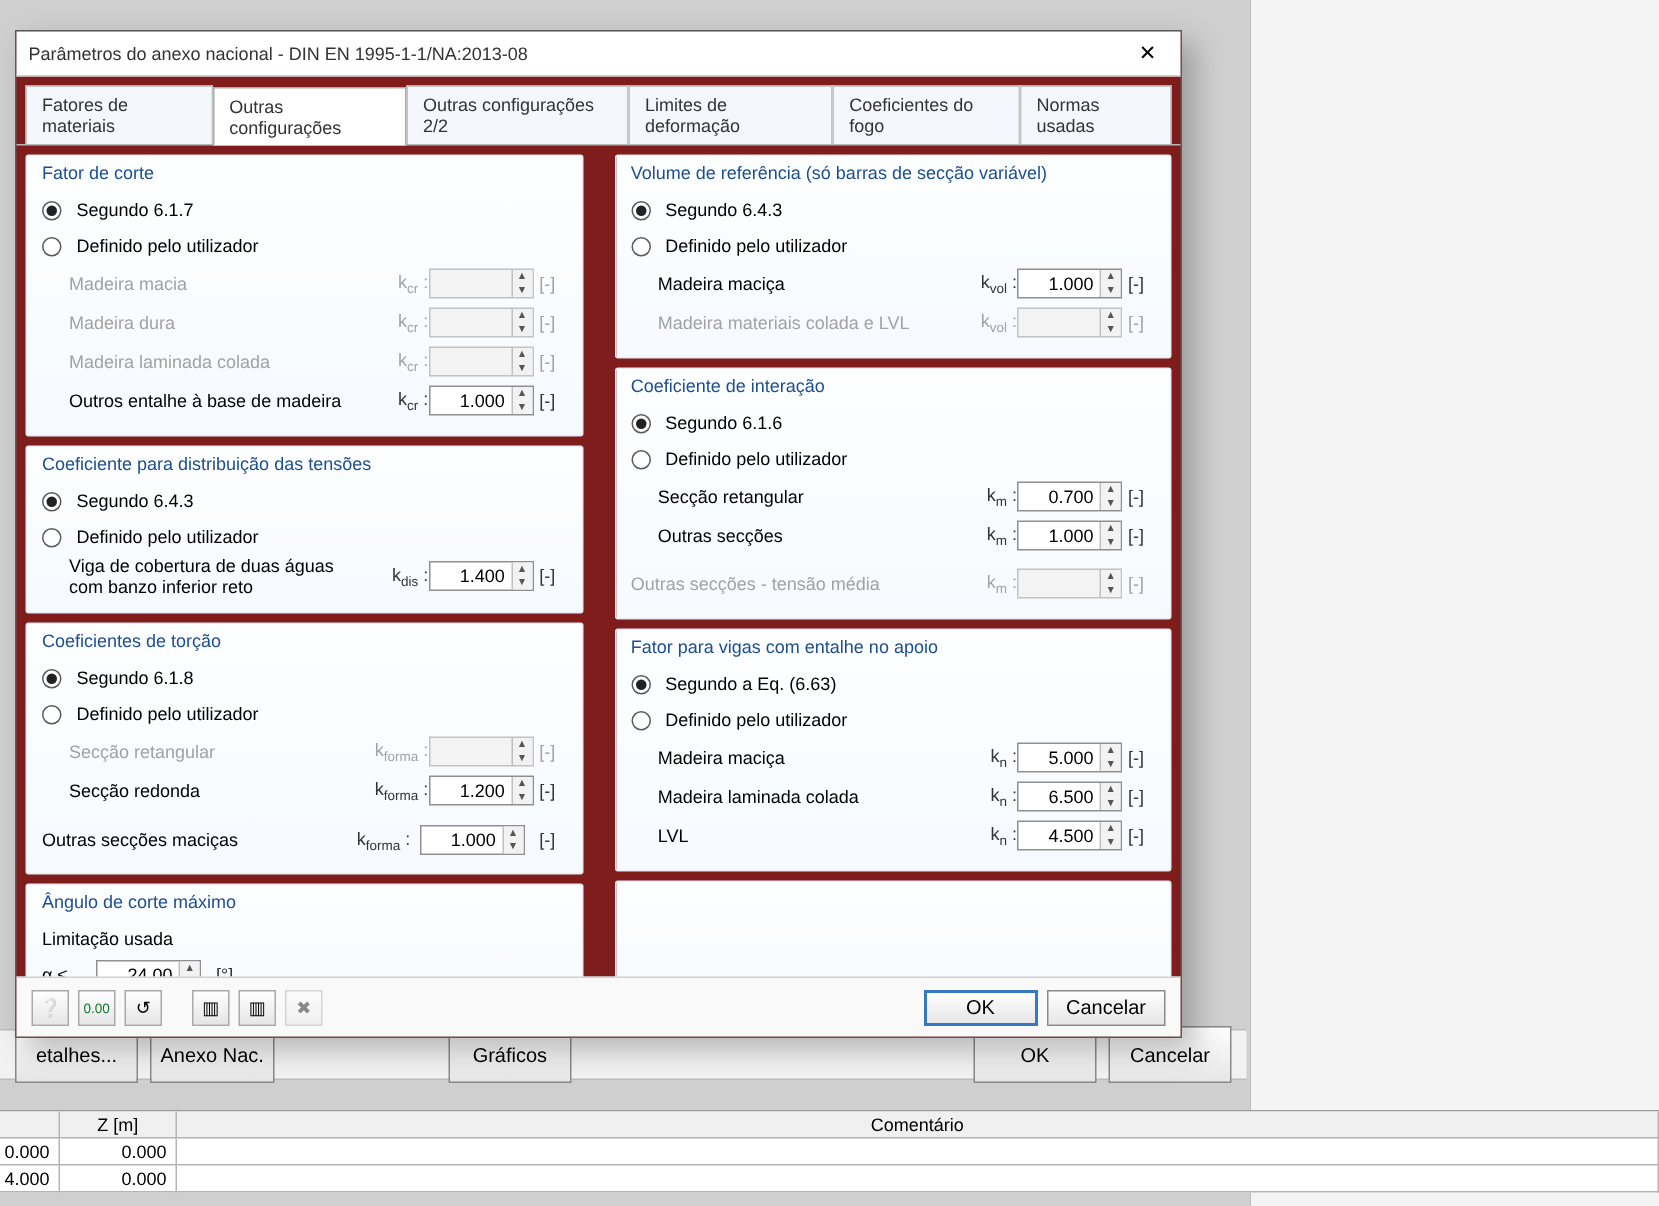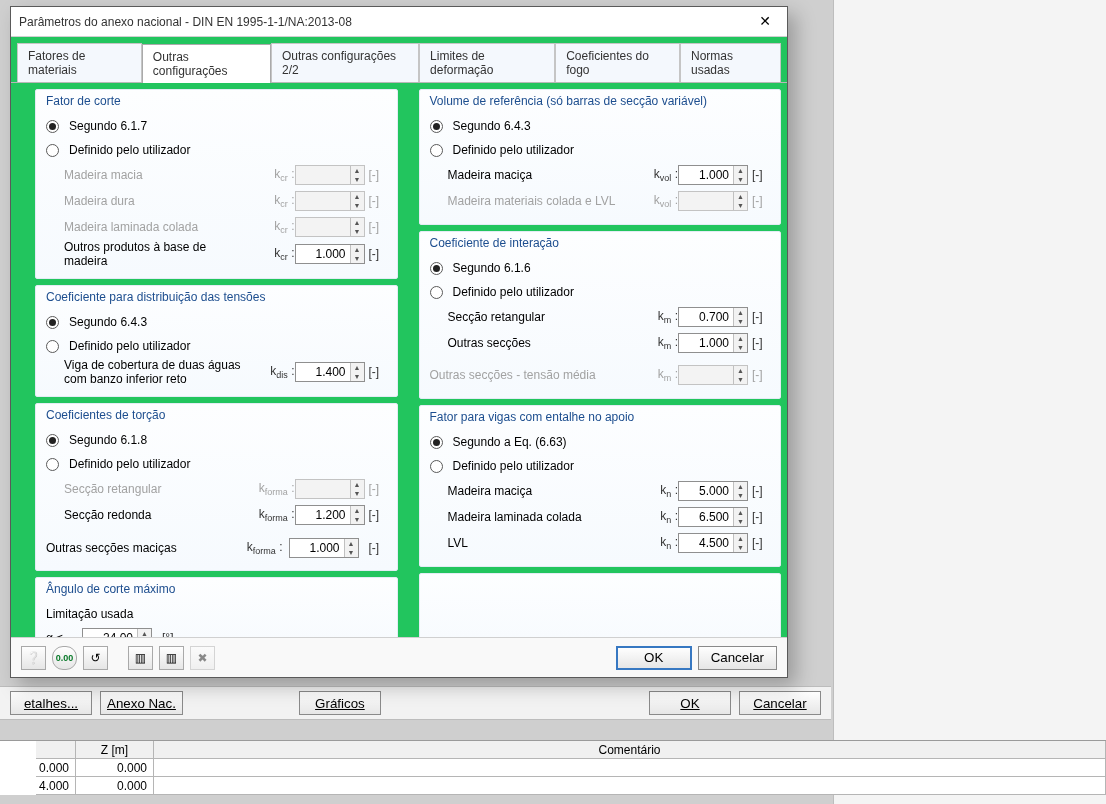--- a/index.html
+++ b/index.html
@@ -13,23 +13,23 @@
   .desktop {
     position: relative;
     width: 1106px;
     height: 804px;
     background: #cfcfcf;
     overflow: hidden;
   }
   
   .dialog {
     position: absolute;
-    left: 10px; top: 6px;
+    left: 10px; top: 20px;
     width: 778px; height: 672px;
-    background: #22c55e;
+    background: #7f1d1d;
     border: 1px solid #5a5a5a;
     box-shadow: 8px 8px 18px rgba(0,0,0,0.25);
   }
   .titlebar {
     height: 30px;
     display: flex;
     align-items: center;
     padding: 0 8px;
     background: #fff;
     border-bottom: 1px solid #d0d0d0;
@@ -63,21 +63,20 @@
     border-top: 1px solid #aaa;
     border-left: 1px solid #aaa;
     border-right: 1px solid #aaa;
     position: relative;
     top: 1px;
   }
   .content {
     display: flex;
     gap: 21px;
     padding: 6px;
-    margin-left: 18px;
   }
   .col { flex: 1; display: flex; flex-direction: column; gap: 6px; }
   .group {
     border: 1px solid #e4ecf5;
     background: linear-gradient(#fdfeff,#f6fafe);
     border-radius: 2px;
     padding: 4px 10px 10px 10px;
   }
   .group-title {
     color: #1d4e8f;
@@ -200,33 +199,31 @@
     border-top:1px solid #bcbcbc;
     border-bottom:1px solid #bcbcbc;
     display:flex;
     align-items:center;
     padding: 0 10px;
     gap: 8px;
   }
   .bg-bar .spacer { flex:1; }
   .btn2 {
     min-width: 82px;
-    height: 24px;
+    height: 38px;
     border: 1px solid #8a8a8a;
     background: linear-gradient(#fefefe,#e6e6e6);
     cursor: pointer;
-    text-decoration: underline;
   }
   
   .tbl {
     position:absolute;
     left:0; top: 740px; width: 1106px;
     border-top:1px solid #9a9a9a;
     background:#fff;
-    padding-left:36px;
   }
   .tbl-row { display:flex; height:18px; }
   .tbl-row.header { background:#f0f0f0; font-weight:400; }
   .tbl-cell {
     border-right:1px solid #b5b5b5;
     border-bottom:1px solid #b5b5b5;
     padding: 0 6px;
     display:flex; align-items:center;
     overflow:hidden;
   }
@@ -336,21 +333,21 @@
             <div class="spinbox disabled">
                 <input disabled="" value="" style="">
                 <div class="spin-btns">
                   <button>▲</button>
                   <button>▼</button>
                 </div>
               </div>
             <span class="unit">[-]</span>
           </div>
           <div class="sub-row">
-            <span class="label">Outros produtos à base de madeira</span>
+            <span class="label">Outros entalhe à base de madeira</span>
             <span class="sym">k<sub>cr</sub> :</span>
             <div class="spinbox">
                 <input value="1.000" style="">
                 <div class="spin-btns">
                   <button>▲</button>
                   <button>▼</button>
                 </div>
               </div>
             <span class="unit">[-]</span>
           </div>
@@ -582,21 +579,21 @@
             <span class="unit">[-]</span>
           </div>
         </div>
 
         <div class="group" style="flex:1; min-height:50px"></div>
       </div>
     </div>
 
     <div class="dlg-footer">
       <span class="icon-btn">❔</span>
-      <span class="icon-btn" style="color:#0a7a2a;font-size:9px;font-weight:bold;border-radius:11px;">0.00</span>
+      <span class="icon-btn" style="color:#0a7a2a;font-size:9px;font-weight:normal;">0.00</span>
       <span class="icon-btn">↺</span>
       <span style="width:8px"></span>
       <span class="icon-btn">▥</span>
       <span class="icon-btn">▥</span>
       <span class="icon-btn disabled">✖</span>
       <span class="spacer"></span>
       <button class="btn primary">OK</button>
       <button class="btn">Cancelar</button>
     </div>
   </div>

